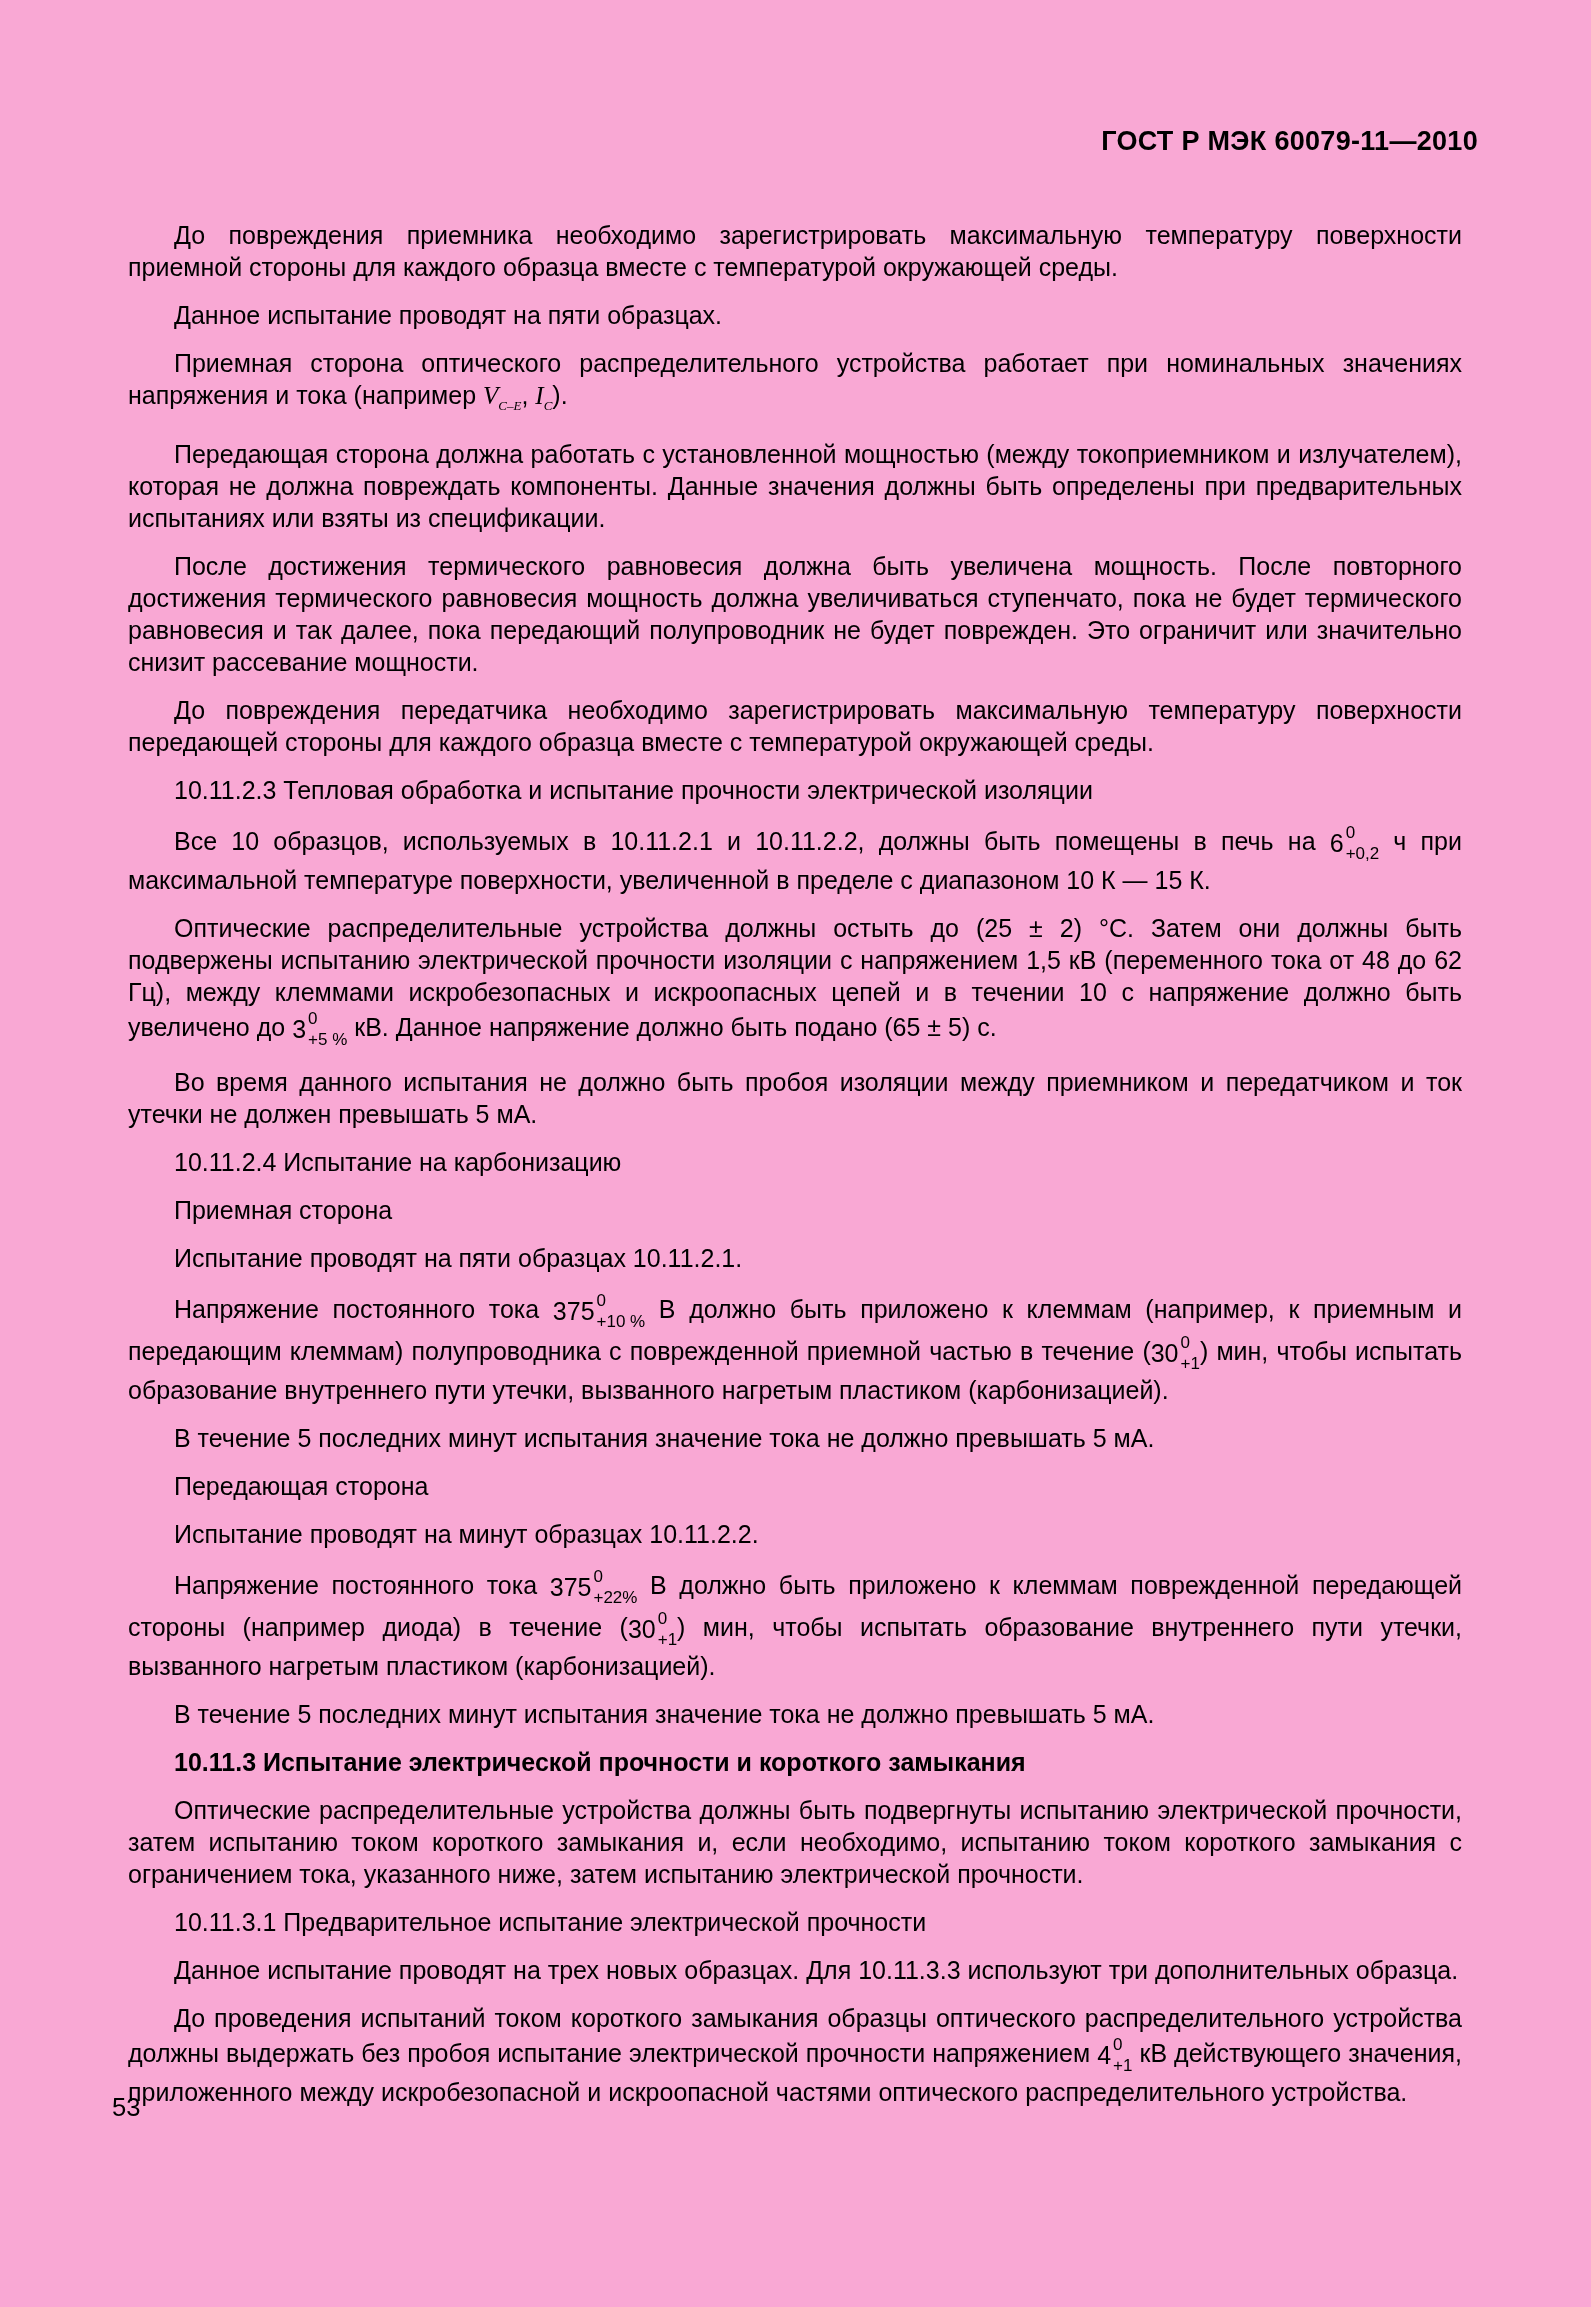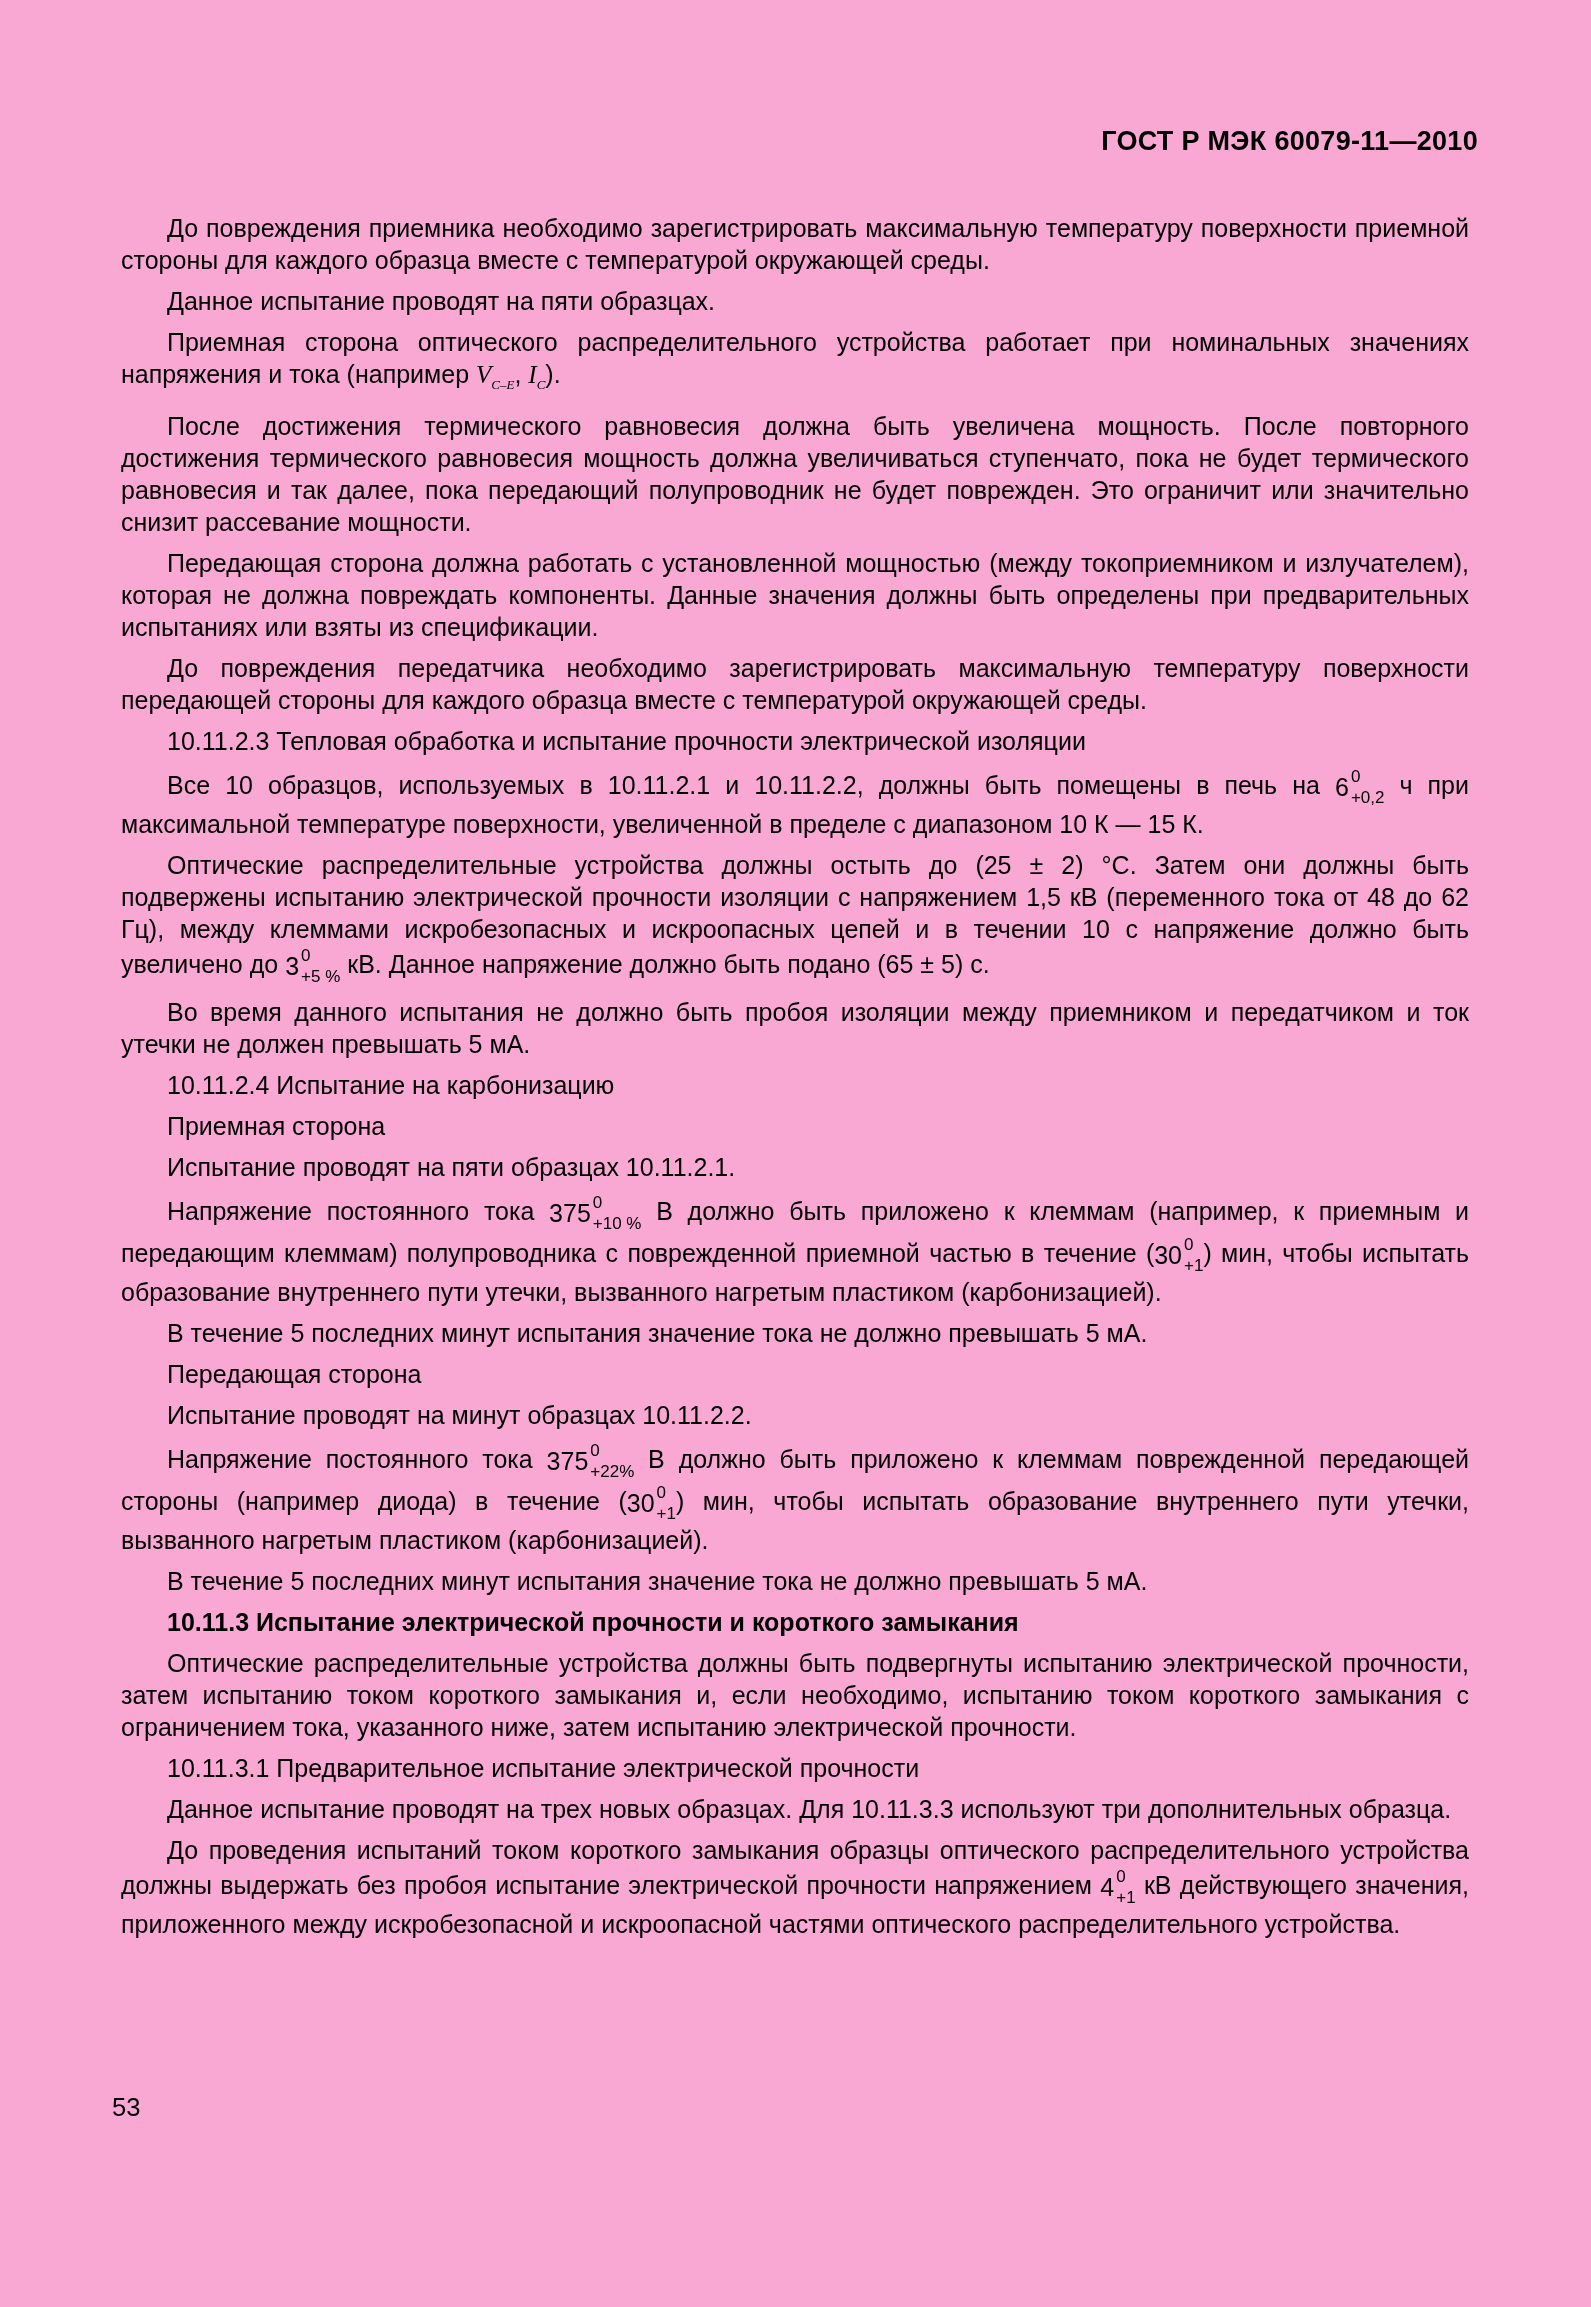--- a/index.html
+++ b/index.html
@@ -26,21 +26,21 @@
   .doc-body {
     position: absolute;
     top: 203px;
     left: 112px;
     width: 1366px;
     font-size: 25px;
     line-height: 32px;
     text-align: justify;
   }
   .doc-body p {
-    margin: 9px;
+    margin: 16px;
     text-indent: 46px;
   }
   .doc-body p.bold { font-weight: bold; }
   
   .formula {
     display: inline-flex;
     align-items: center;
     vertical-align: middle;
     white-space: nowrap;
     text-indent: 0;
@@ -73,22 +73,22 @@
 </head>
 <body>
 
 <div class="page">
   <div class="doc-header">ГОСТ Р МЭК 60079-11—2010</div>
 
   <div class="doc-body">
       <p>До повреждения приемника необходимо зарегистрировать максимальную температуру поверхности приемной стороны для каждого образца вместе с температурой окружающей среды.</p>
       <p>Данное испытание проводят на пяти образцах.</p>
       <p>Приемная сторона оптического распределительного устройства работает при номинальных значениях напряжения и тока (например <span class="mvar">V<sub>C–E</sub></span>, <span class="mvar">I<sub>C</sub></span>).</p>
+      <p>Передающая сторона должна работать с установленной мощностью (между токоприемником и излучателем), которая не должна повреждать компоненты. Данные значения должны быть определены при предварительных испытаниях или взяты из спецификации.</p>
       <p>После достижения термического равновесия должна быть увеличена мощность. После повторного достижения термического равновесия мощность должна увеличиваться ступенчато, пока не будет термического равновесия и так далее, пока передающий полупроводник не будет поврежден. Это ограничит или значительно снизит рассевание мощности.</p>
-      <p>Передающая сторона должна работать с установленной мощностью (между токоприемником и излучателем), которая не должна повреждать компоненты. Данные значения должны быть определены при предварительных испытаниях или взяты из спецификации.</p>
       <p>До повреждения передатчика необходимо зарегистрировать максимальную температуру поверхности передающей стороны для каждого образца вместе с температурой окружающей среды.</p>
       <p>10.11.2.3 Тепловая обработка и испытание прочности электрической изоляции</p>
       <p>Все 10 образцов, используемых в 10.11.2.1 и 10.11.2.2, должны быть помещены в печь на <span class="formula">
           <span class="fbase">6</span>
           <span class="stack">
             <span>0</span>
             <span>+0,2</span>
           </span>
         </span> ч при максимальной температуре поверхности, увеличенной в пределе с диапазоном 10 К — 15 К.</p>
       <p>Оптические распределительные устройства должны остыть до (25 ± 2) °С. Затем они должны быть подвержены испытанию электрической прочности изоляции с напряжением 1,5 кВ (переменного тока от 48 до 62 Гц), между клеммами искробезопасных и искроопасных цепей и в течении 10 с напряжение должно быть увеличено до <span class="formula">

